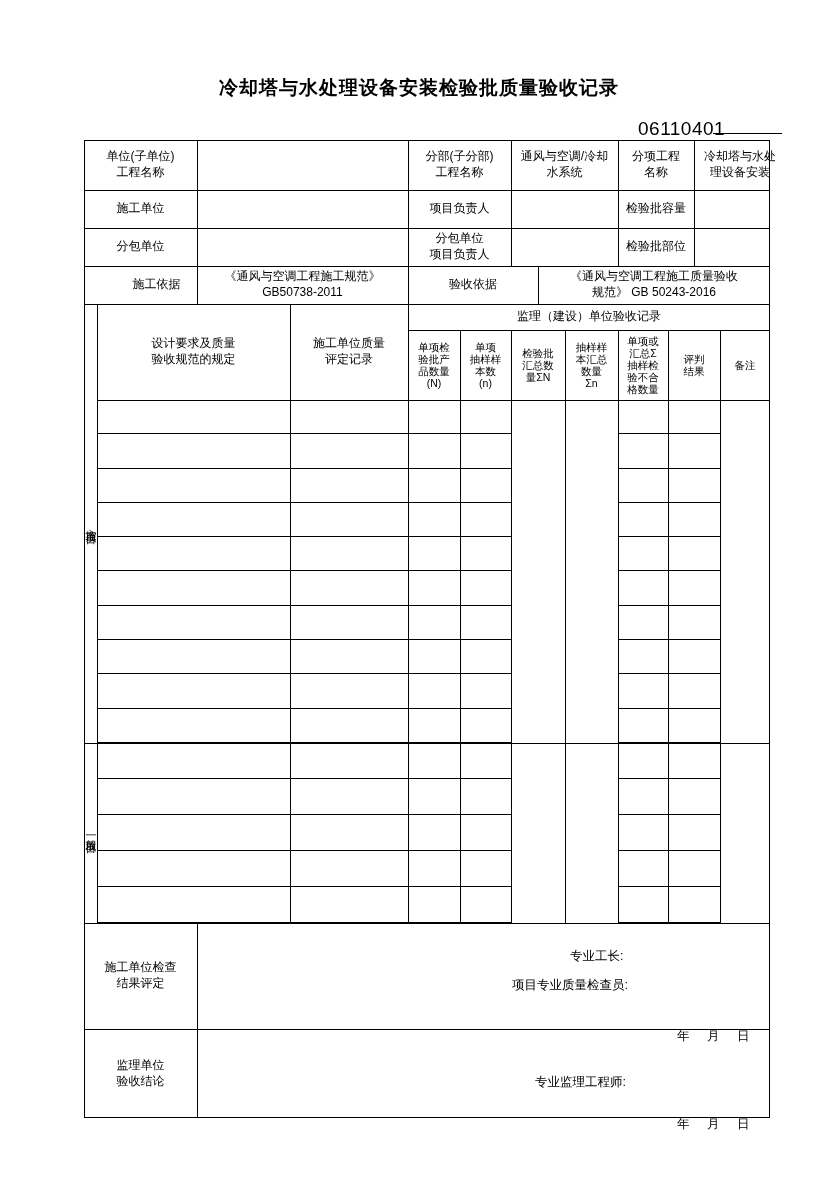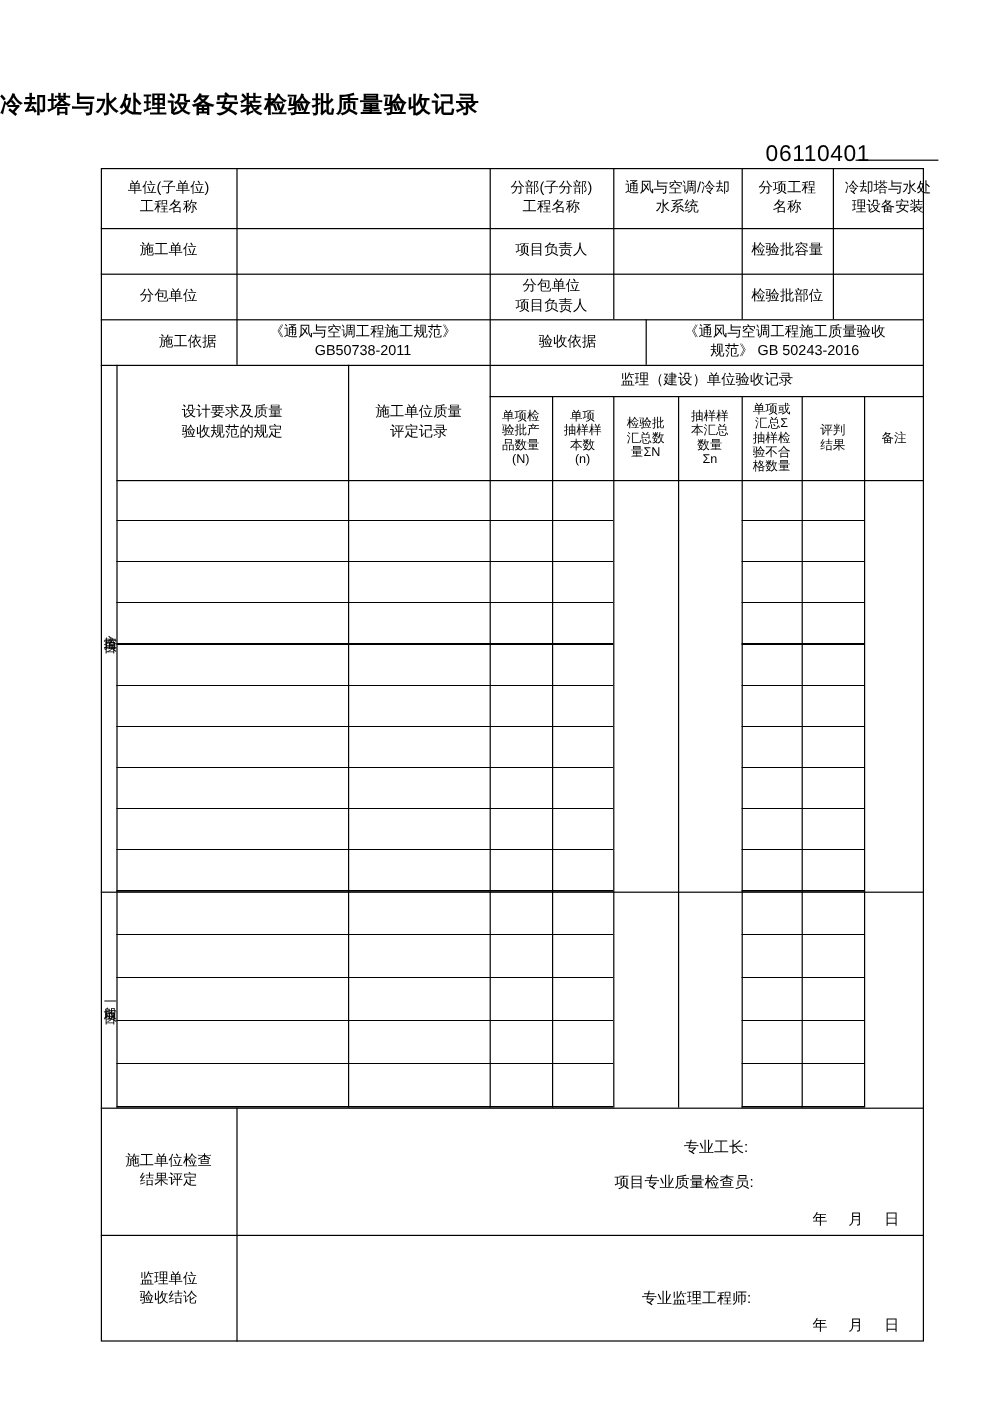--- a/index.html
+++ b/index.html
@@ -5,21 +5,21 @@
   * { margin:0; padding:0; box-sizing:border-box; }
   html,body { background:#fff; }
   body {
     width:838px; height:1186px; position:relative;
     font-family:"Liberation Sans","DejaVu Sans",sans-serif;
     color:#000;
   }
   .page { position:absolute; left:0; top:0; width:838px; height:1186px; background:#fff; }
   .title {
     position:absolute; left:0; top:72px; width:838px; height:32px;
-    text-align:left; font-size:19px; font-weight:bold; letter-spacing:1px; line-height:32px;
+    text-align:center; font-size:19px; font-weight:bold; letter-spacing:1px; line-height:32px;
   }
   .docnum {
     position:absolute; left:638px; top:120px; width:80px; height:18px;
     font-size:19px; letter-spacing:0.5px; line-height:18px;
   }
   .frame {
     position:absolute; left:84px; top:140px; width:686px; height:978px;
     border:1.6px solid #000;
   }
   .hl { position:absolute; height:1px; background:#000; }
@@ -36,21 +36,21 @@
   }
   .rows-a {
     position:absolute;
     background:repeating-linear-gradient(to bottom, transparent 0px, transparent 33.3px, #000 33.3px, #000 34.3px);
   }
   .rows-b {
     position:absolute;
     background:repeating-linear-gradient(to bottom, transparent 0px, transparent 35px, #000 35px, #000 36px);
   }
   .sig { position:absolute; font-size:12.5px; white-space:pre; }
-  .date { word-spacing:14px; }
+  .date { word-spacing:14px;margin-top:20px; }
 </style>
 </head>
 <body>
 
 <div class="page">
 
   <div class="title">冷却塔与水处理设备安装检验批质量验收记录</div>
   <div class="docnum">06110401</div>
   <div class="uline" style="left:713px;top:133px;width:69px;"></div>
 

